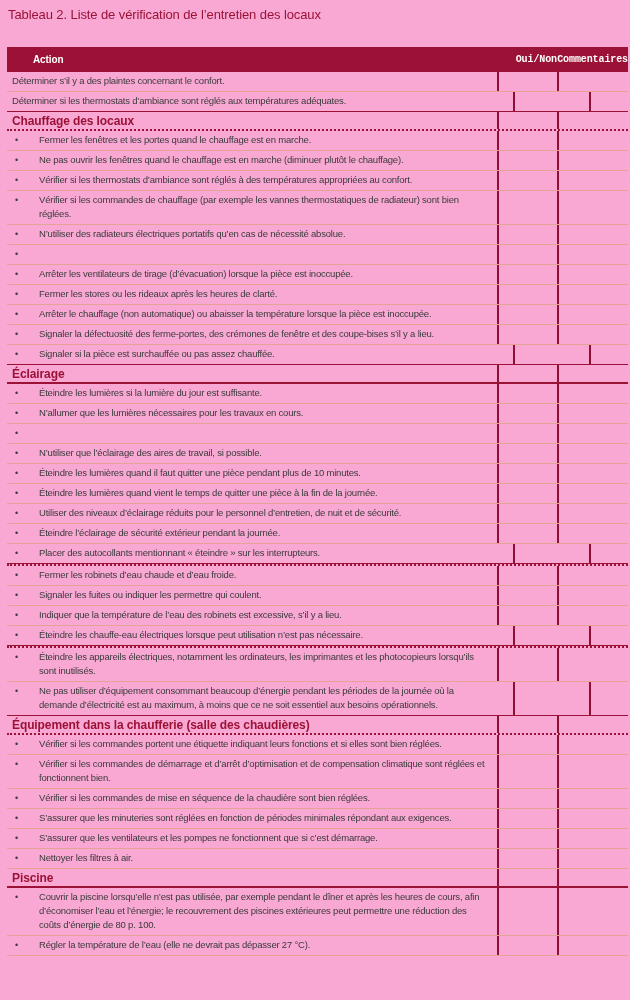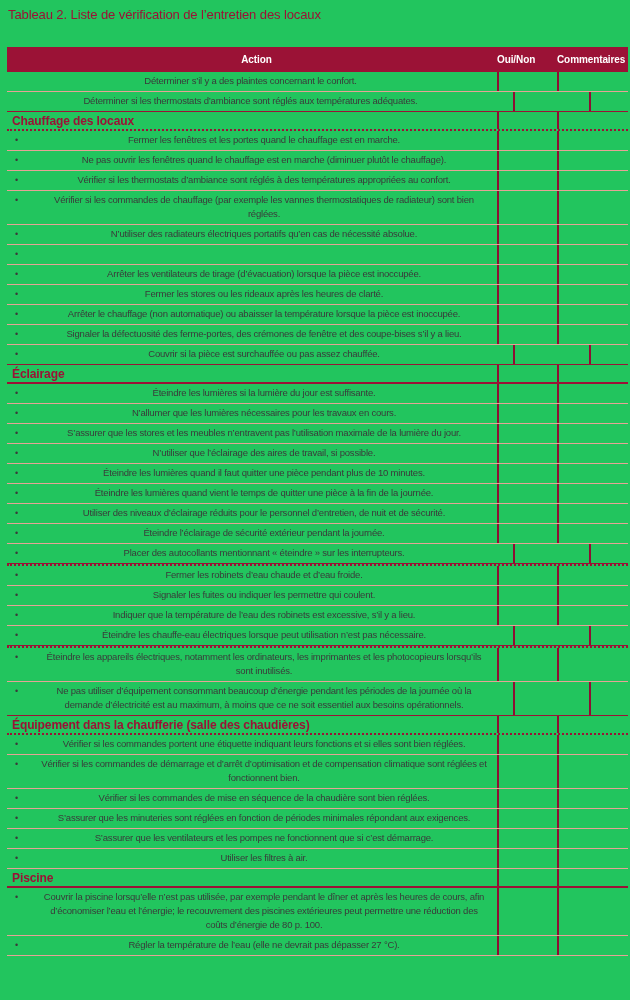--- a/index.html
+++ b/index.html
@@ -7,21 +7,21 @@
     padding: 0;
     background: #ffffff;
     font-family: "Liberation Sans", "DejaVu Sans", sans-serif;
     color: var(--text, #3a3a3a);
   }
   #page {
     position: relative;
     width: 630px;
     height: 1000px;
     overflow: hidden;
-    background: #22c55e;
+    background: #f9a8d4;
   }
   #page-title {
     position: absolute;
     left: 8px;
     top: 7px;
     font-size: 13px;
     letter-spacing: -0.1px;
     color: var(--maroon, #9b1236);
   }
   #checklist-table {
@@ -34,27 +34,26 @@
     display: grid;
     grid-template-columns: 490px 60px 71px;
     background: var(--maroon, #9b1236);
     height: 25px;
     align-items: center;
     color: #ffffff;
     font-weight: bold;
     font-size: 10px;
     letter-spacing: -0.1px;
   }
-  .hdr .h-action { padding-left: 9px; text-align: center; }
-  .hdr .h-yesno, .hdr .h-comments { text-align: left; }
+  .hdr .h-action { padding-left: 26px; text-align: left; }
+  .hdr .h-yesno, .hdr .h-comments { text-align: right; font-family: Liberation Mono, monospace; }
   .row {
     display: grid;
     grid-template-columns: 490px 60px 71px;
     border-bottom: 1px solid var(--salmon, #e5a396);
-    text-align: center;
   }
   .row.pre-section { border-bottom: 1px solid var(--maroon, #9b1236); gap: 16px; }
   .cell-yesno, .cell-comments {
     border-left: 2px solid var(--divider, #8e0f33);
     box-sizing: border-box;
   }
   .cell-action {
     position: relative;
     font-size: 9.5px;
     letter-spacing: -0.2px;
@@ -157,41 +156,41 @@
           <div class="cell-action bulleted"><span class="bullet">•</span><span>Arrêter le chauffage (non automatique) ou abaisser la température lorsque la pièce est inoccupée.</span></div>
           <div class="cell-yesno"></div>
           <div class="cell-comments"></div>
         </div>
         <div class="row">
           <div class="cell-action bulleted"><span class="bullet">•</span><span>Signaler la défectuosité des ferme-portes, des crémones de fenêtre et des coupe-bises s’il y a lieu.</span></div>
           <div class="cell-yesno"></div>
           <div class="cell-comments"></div>
         </div>
         <div class="row pre-section">
-          <div class="cell-action bulleted"><span class="bullet">•</span><span>Couvrir si la pièce est surchauffée ou pas assez chauffée.</span></div>
+          <div class="cell-action bulleted"><span class="bullet">•</span><span>Signaler si la pièce est surchauffée ou pas assez chauffée.</span></div>
           <div class="cell-yesno"></div>
           <div class="cell-comments"></div>
         </div>
         <div class="sec rule-solid">
           <div class="cell-action">Éclairage</div>
           <div class="cell-yesno"></div>
           <div class="cell-comments"></div>
         </div>
         <div class="row">
           <div class="cell-action bulleted"><span class="bullet">•</span><span>Éteindre les lumières si la lumière du jour est suffisante.</span></div>
           <div class="cell-yesno"></div>
           <div class="cell-comments"></div>
         </div>
         <div class="row">
           <div class="cell-action bulleted"><span class="bullet">•</span><span>N’allumer que les lumières nécessaires pour les travaux en cours.</span></div>
           <div class="cell-yesno"></div>
           <div class="cell-comments"></div>
         </div>
         <div class="row">
-          <div class="cell-action bulleted"><span class="bullet">•</span><span>S’assurer que les stores et les meubles n’entravent pas l’utilisation maximale de la lumière du jour.</span></div>
+          <div class="cell-action bulleted"><span class="bullet">•</span></div>
           <div class="cell-yesno"></div>
           <div class="cell-comments"></div>
         </div>
         <div class="row">
           <div class="cell-action bulleted"><span class="bullet">•</span><span>N’utiliser que l’éclairage des aires de travail, si possible.</span></div>
           <div class="cell-yesno"></div>
           <div class="cell-comments"></div>
         </div>
         <div class="row">
           <div class="cell-action bulleted"><span class="bullet">•</span><span>Éteindre les lumières quand il faut quitter une pièce pendant plus de 10 minutes.</span></div>
@@ -280,21 +279,21 @@
           <div class="cell-action bulleted"><span class="bullet">•</span><span>S’assurer que les minuteries sont réglées en fonction de périodes minimales répondant aux exigences.</span></div>
           <div class="cell-yesno"></div>
           <div class="cell-comments"></div>
         </div>
         <div class="row">
           <div class="cell-action bulleted"><span class="bullet">•</span><span>S’assurer que les ventilateurs et les pompes ne fonctionnent que si c’est démarrage.</span></div>
           <div class="cell-yesno"></div>
           <div class="cell-comments"></div>
         </div>
         <div class="row">
-          <div class="cell-action bulleted"><span class="bullet">•</span><span>Utiliser les filtres à air.</span></div>
+          <div class="cell-action bulleted"><span class="bullet">•</span><span>Nettoyer les filtres à air.</span></div>
           <div class="cell-yesno"></div>
           <div class="cell-comments"></div>
         </div>
         <div class="sec rule-solid">
           <div class="cell-action">Piscine</div>
           <div class="cell-yesno"></div>
           <div class="cell-comments"></div>
         </div>
         <div class="row">
           <div class="cell-action bulleted"><span class="bullet">•</span><span>Couvrir la piscine lorsqu’elle n’est pas utilisée, par exemple pendant le dîner et après les heures de cours, afin d’économiser l’eau et l’énergie; le recouvrement des piscines extérieures peut permettre une réduction des coûts d’énergie de 80 p. 100.</span></div>

